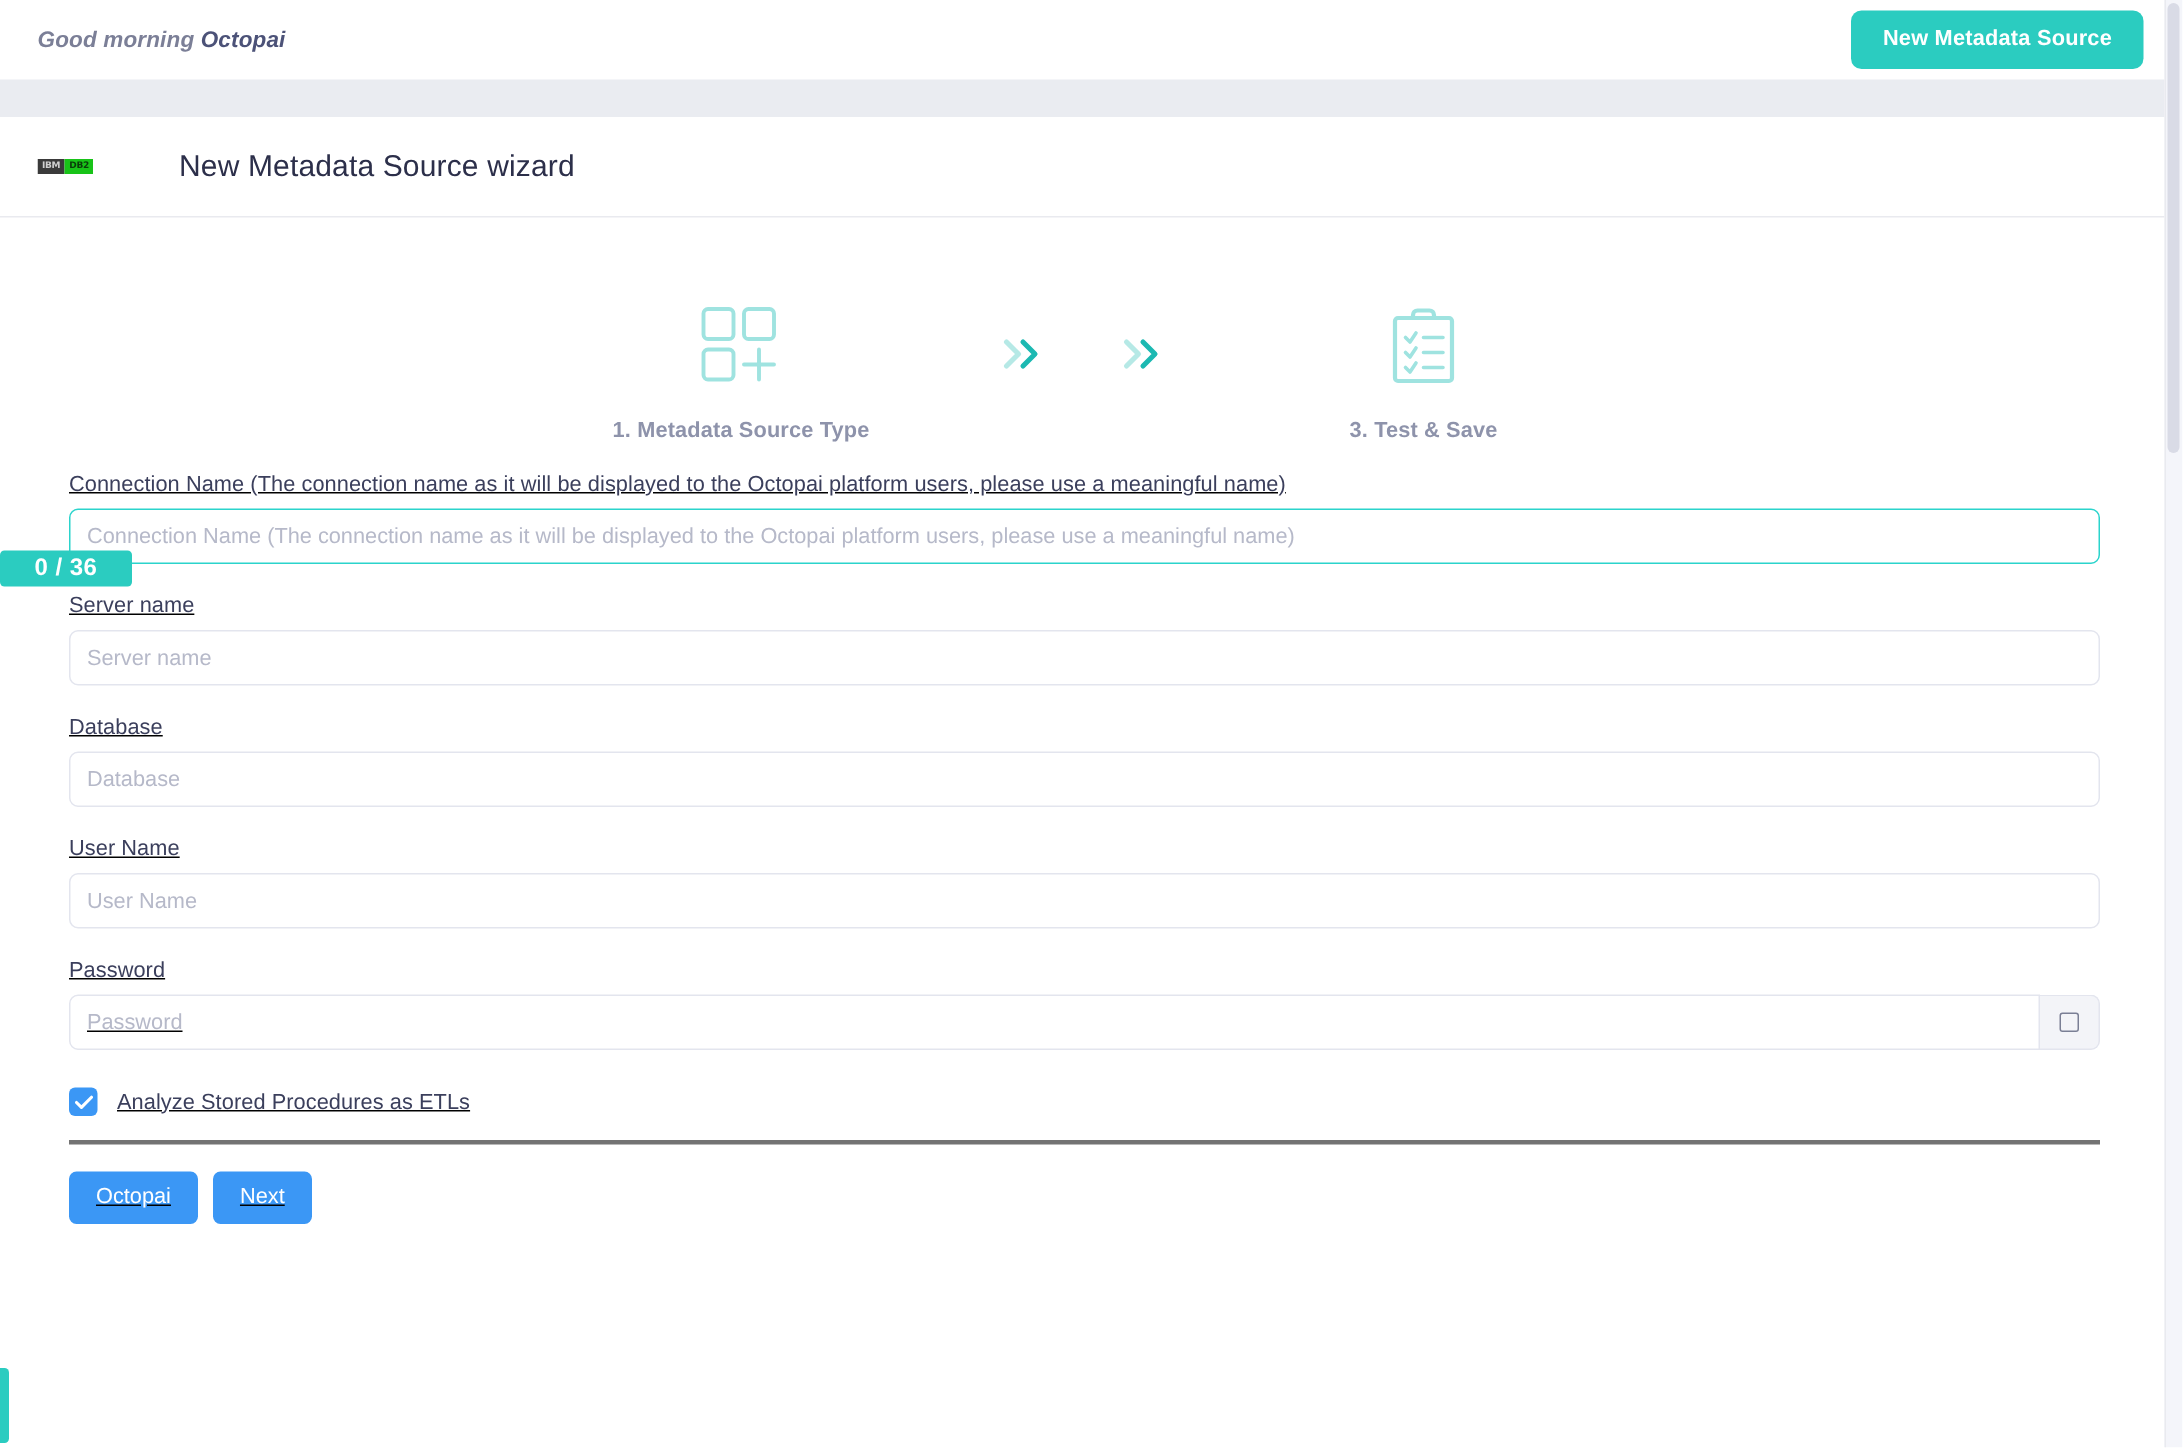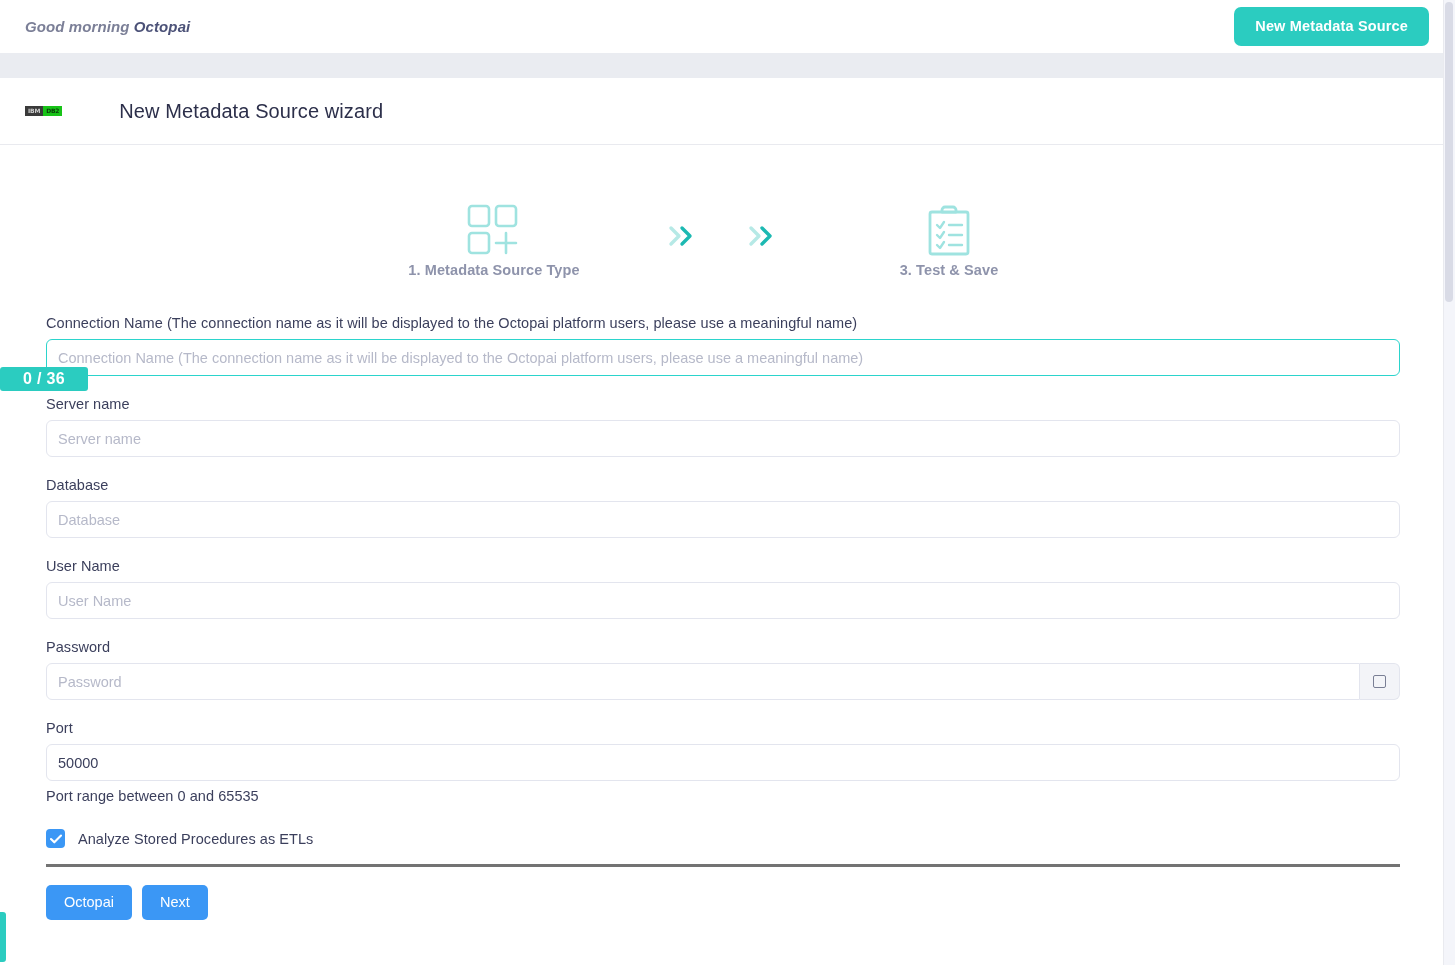--- a/index.html
+++ b/index.html
@@ -66,38 +66,39 @@
   .steps {
     position: absolute; left: 0; top: 170px; width: 1443px; height: 145px;
     display: flex; align-items: flex-start; justify-content: center;
   }
   .step {
     width: 295px; display: flex; flex-direction: column; align-items: center;
     padding-top: 30px;
   }
   .step .icon { height: 62px; display: flex; align-items: center; justify-content: center; }
   .step .label {
-    margin-top: 0; font-size: 14.5px; font-weight: 700; letter-spacing: .1px;
+    margin-top: 17px; font-size: 14.5px; font-weight: 700; letter-spacing: .1px;
     text-align: right;
   }
   .step.inactive .label { color: #8e93ab; }
   .step.active .label { color: #4a4f70; }
   .step .sublabel {
     margin-top: 3px; font-size: 13px; color: #8e93ab; font-weight: 400;
   }
   .step .sublabel b { color: #4a4f70; font-weight: 700; font-size: 13.5px; }
   .chev {
     width: 80px; display: flex; align-items: center; justify-content: center;
     padding-top: 55px;
   }
 
   
   .form {
     position: absolute; left: 0; top: 315px; width: 1443px;
     padding: 0 43px 0 46px;
+    text-decoration: underline;
   }
   .field { margin-bottom: 20px; position: relative; }
   .field-label {
     font-size: 14.5px; color: #3b3f5c; font-weight: 400;
     margin-bottom: 8px; letter-spacing: .05px; display: block;
   }
   .input {
     width: 100%; height: 37px; border: 1px solid #e3e5ee; border-radius: 6px;
     font-size: 14.5px; color: #3b3f5c; padding: 0 11px;
     font-family: "Liberation Sans", sans-serif; background: #fff; outline: none;
@@ -255,25 +256,20 @@
   <div class="field">
     <label class="field-label">Password</label>
     <div class="input-group">
       <input class="input" type="text" placeholder="Password" style="">
       <div class="pw-toggle">
         <span class="sq"></span>
       </div>
     </div>
   </div>
 
-  <div class="field">
-    <label class="field-label">Port</label>
-    <input class="input" type="text" value="50000" style="">
-    <div class="helper">Port range between 0 and 65535</div>
-  </div>
 
   <div class="check-row">
     <span class="cbox">
       <svg width="12" height="10" viewBox="0 0 12 10" fill="none">
         <path d="M1 5 L4.3 8.3 L11 1.5" stroke="#ffffff" stroke-width="2.1" stroke-linecap="round" stroke-linejoin="round"></path>
       </svg>
     </span>
     <span class="check-label">Analyze Stored Procedures as ETLs</span>
   </div>
 

